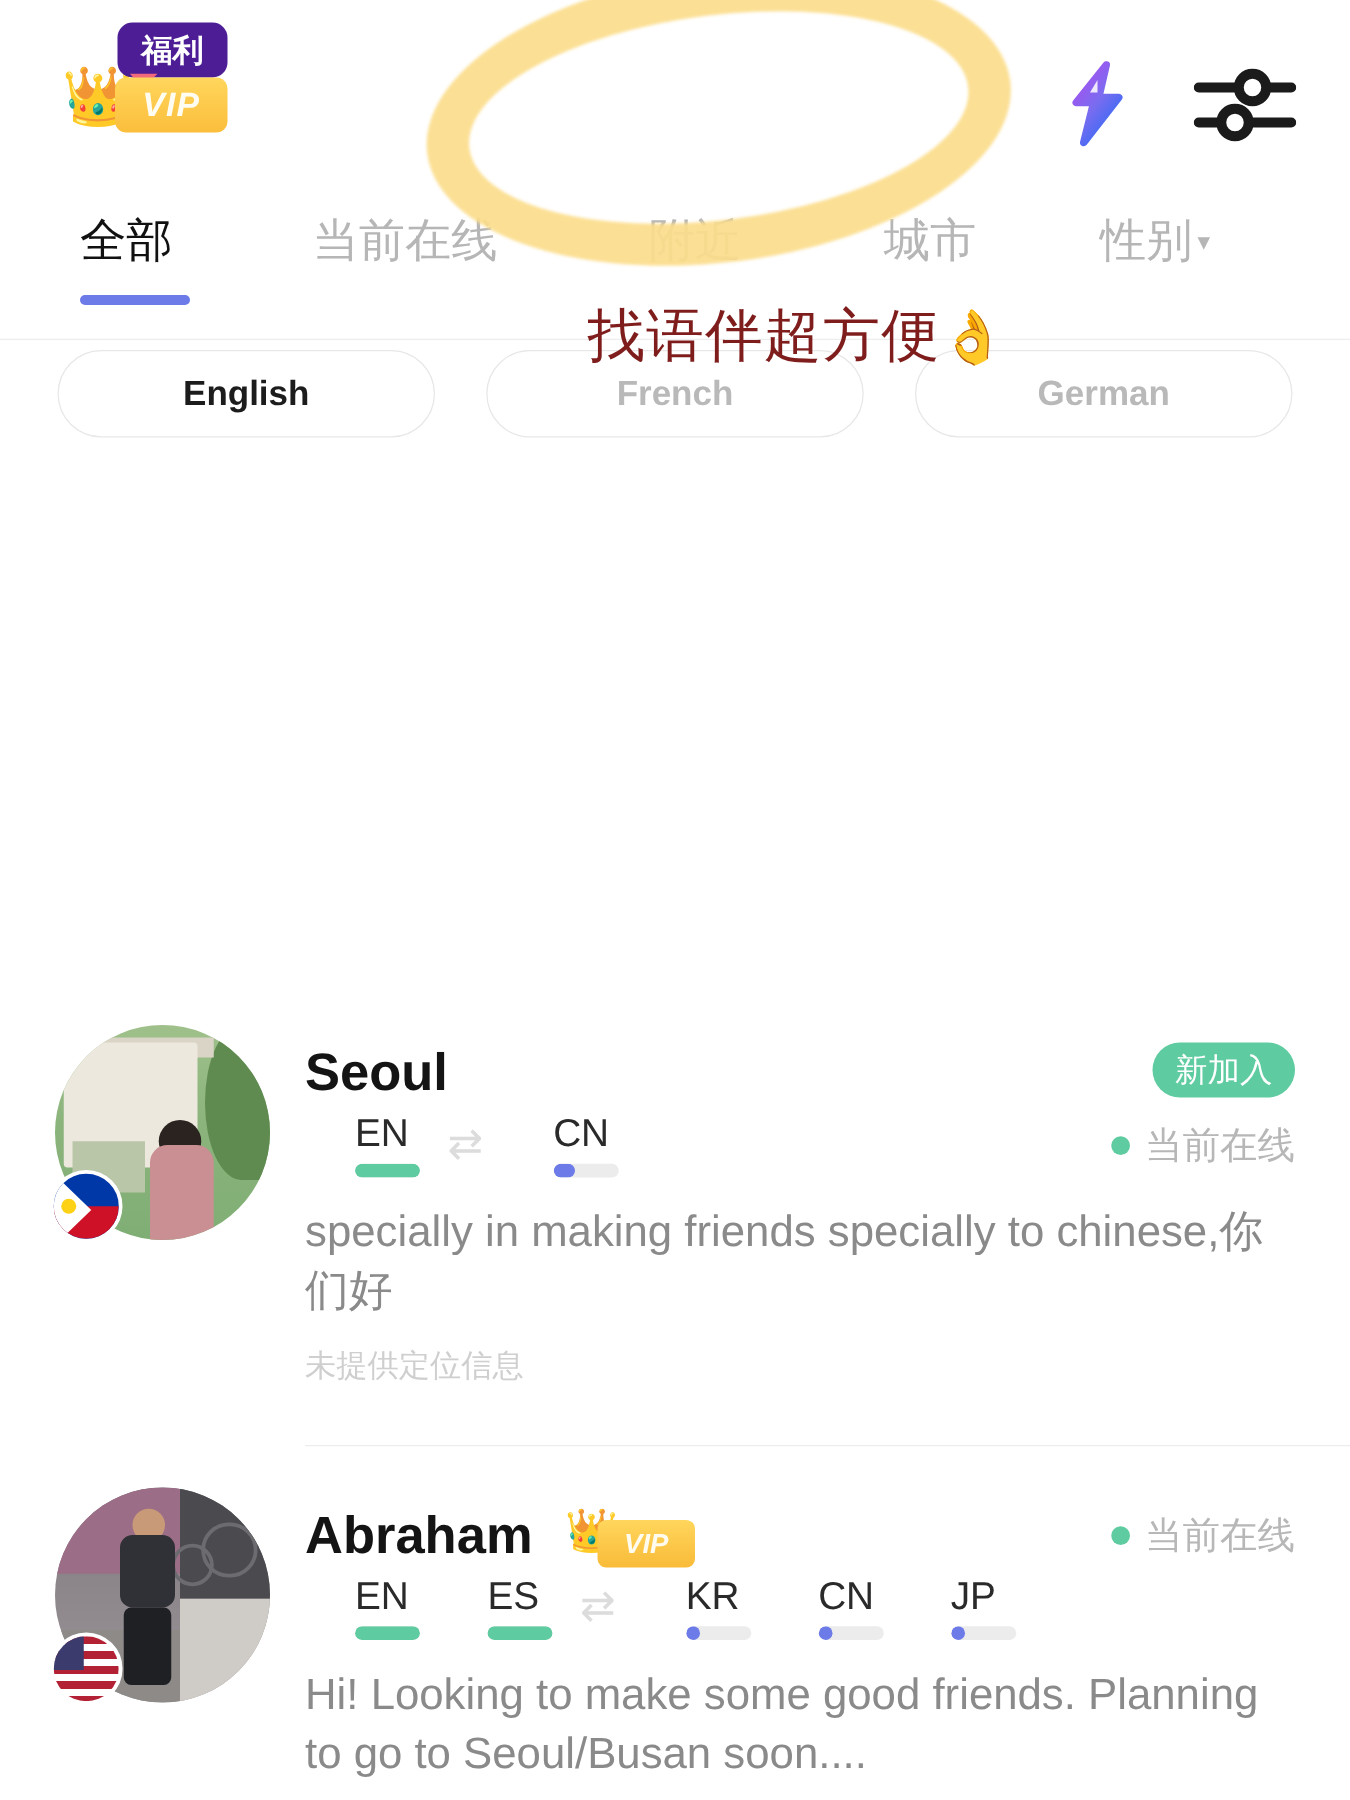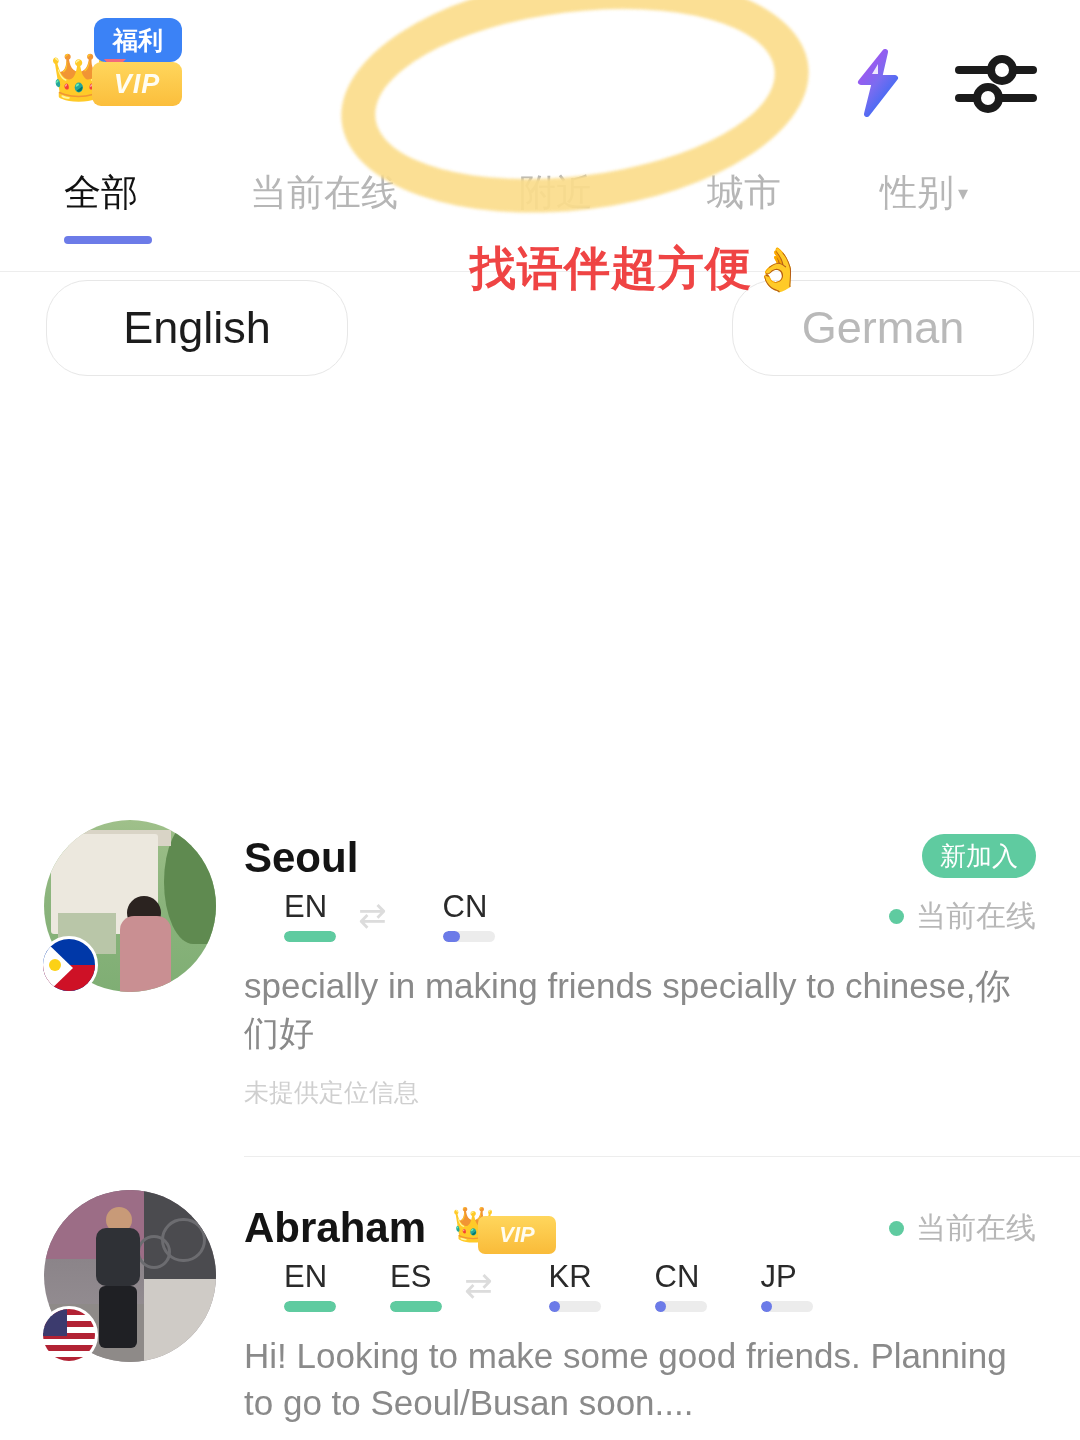--- a/index.html
+++ b/index.html
@@ -9,21 +9,21 @@
     font-family: "Liberation Sans", "DejaVu Sans", sans-serif;
     overflow: hidden;
   }
   #app { position: relative; width: 1080px; height: 1440px; background:#fff; overflow:hidden; }
 
   
   .header { position: relative; height: 160px; }
   .vip-badge { position: absolute; left: 48px; top: 18px; width: 134px; height: 92px; }
   .vip-bubble {
     position: absolute; left: 46px; top: 0; width: 88px; height: 44px;
-    background: #3b82f6; border-radius: 12px;
+    background: #4c1d95; border-radius: 12px;
     display: flex; align-items: center; justify-content: center;
   }
   .vip-bubble span { color: #fff; font-size: 25px; font-weight: bold; letter-spacing: 0px; }
   .vip-bubble::after {
     content:""; position:absolute; left: 10px; bottom: -9px;
     border-left: 10px solid transparent; border-right: 12px solid transparent;
     border-top: 12px solid #F2697C;
   }
   .vip-plate {
     position:absolute; left: 44px; top: 44px; width: 90px; height: 44px;
@@ -57,30 +57,30 @@
     position:absolute; top: 8px; font-size: 37px; color:#b6b6b6; white-space:nowrap;
   }
   .tab.active { color:#111; font-weight:normal; }
   .tab .caret { font-size: 20px; color:#b6b6b6; margin-left: 4px; vertical-align: 5px; }
   .tab-underline {
     position:absolute; left: 64px; top: 76px; width: 88px; height: 8px;
     background:#6C7BE8; border-radius: 4px;
   }
   .annot-text {
     position:absolute; left: 470px; top: 238px; z-index: 7;
-    font-size: 46px; color:#ef4444; white-space: nowrap; letter-spacing:1px;font-weight:bold;
+    font-size: 46px; color:#7f1d1d; white-space: nowrap; letter-spacing:1px;
   }
   .annot-text .emoji { font-size: 42px; }
 
   
   .lang-row { position:relative; height: 112px; padding-top: 8px; }
   .pill {
-    position:absolute; top: 8px; height: 96px; border:1.5px solid #e7e7e7;
+    position:absolute; top: 8px; height: 70px; border:1.5px solid #e7e7e7;
     border-radius: 41px; display:flex; align-items:center; justify-content:center;
-    font-size: 45px; color:#b9b9b9; background:#fff;
+    font-size: 28px; color:#b9b9b9; background:#fff;font-weight:bold;
   }
   .pill.active { color:#1c1c1c; }
 
   
   .card { position:relative; padding: 0 0 0 0; }
   .card + .card { }
   .divider { position:absolute; left: 244px; right: 0; height:1px; background:#ededed; }
 
   .avatar-wrap { position:absolute; left: 44px; width: 172px; height: 172px; }
   .avatar {
@@ -209,20 +209,23 @@
   </div>
 
   <div class="annot-text">
     <span>找语伴超方便</span><span class="emoji">👌</span>
   </div>
 
   <div class="lang-row">
     <div class="pill active" style="left:46px; width:302px;">
         <span>English</span>
       </div>
+    <div class="pill" style="left:389px; width:302px;">
+        <span>French</span>
+      </div>
     <div class="pill" style="left:732px; width:302px;">
         <span>German</span>
       </div>
   </div>
 
   <div class="card">
     <div class="avatar-wrap" style="top:436px">
       <div class="avatar av1">
         <div class="tree"></div>
           <div class="roof"></div>

